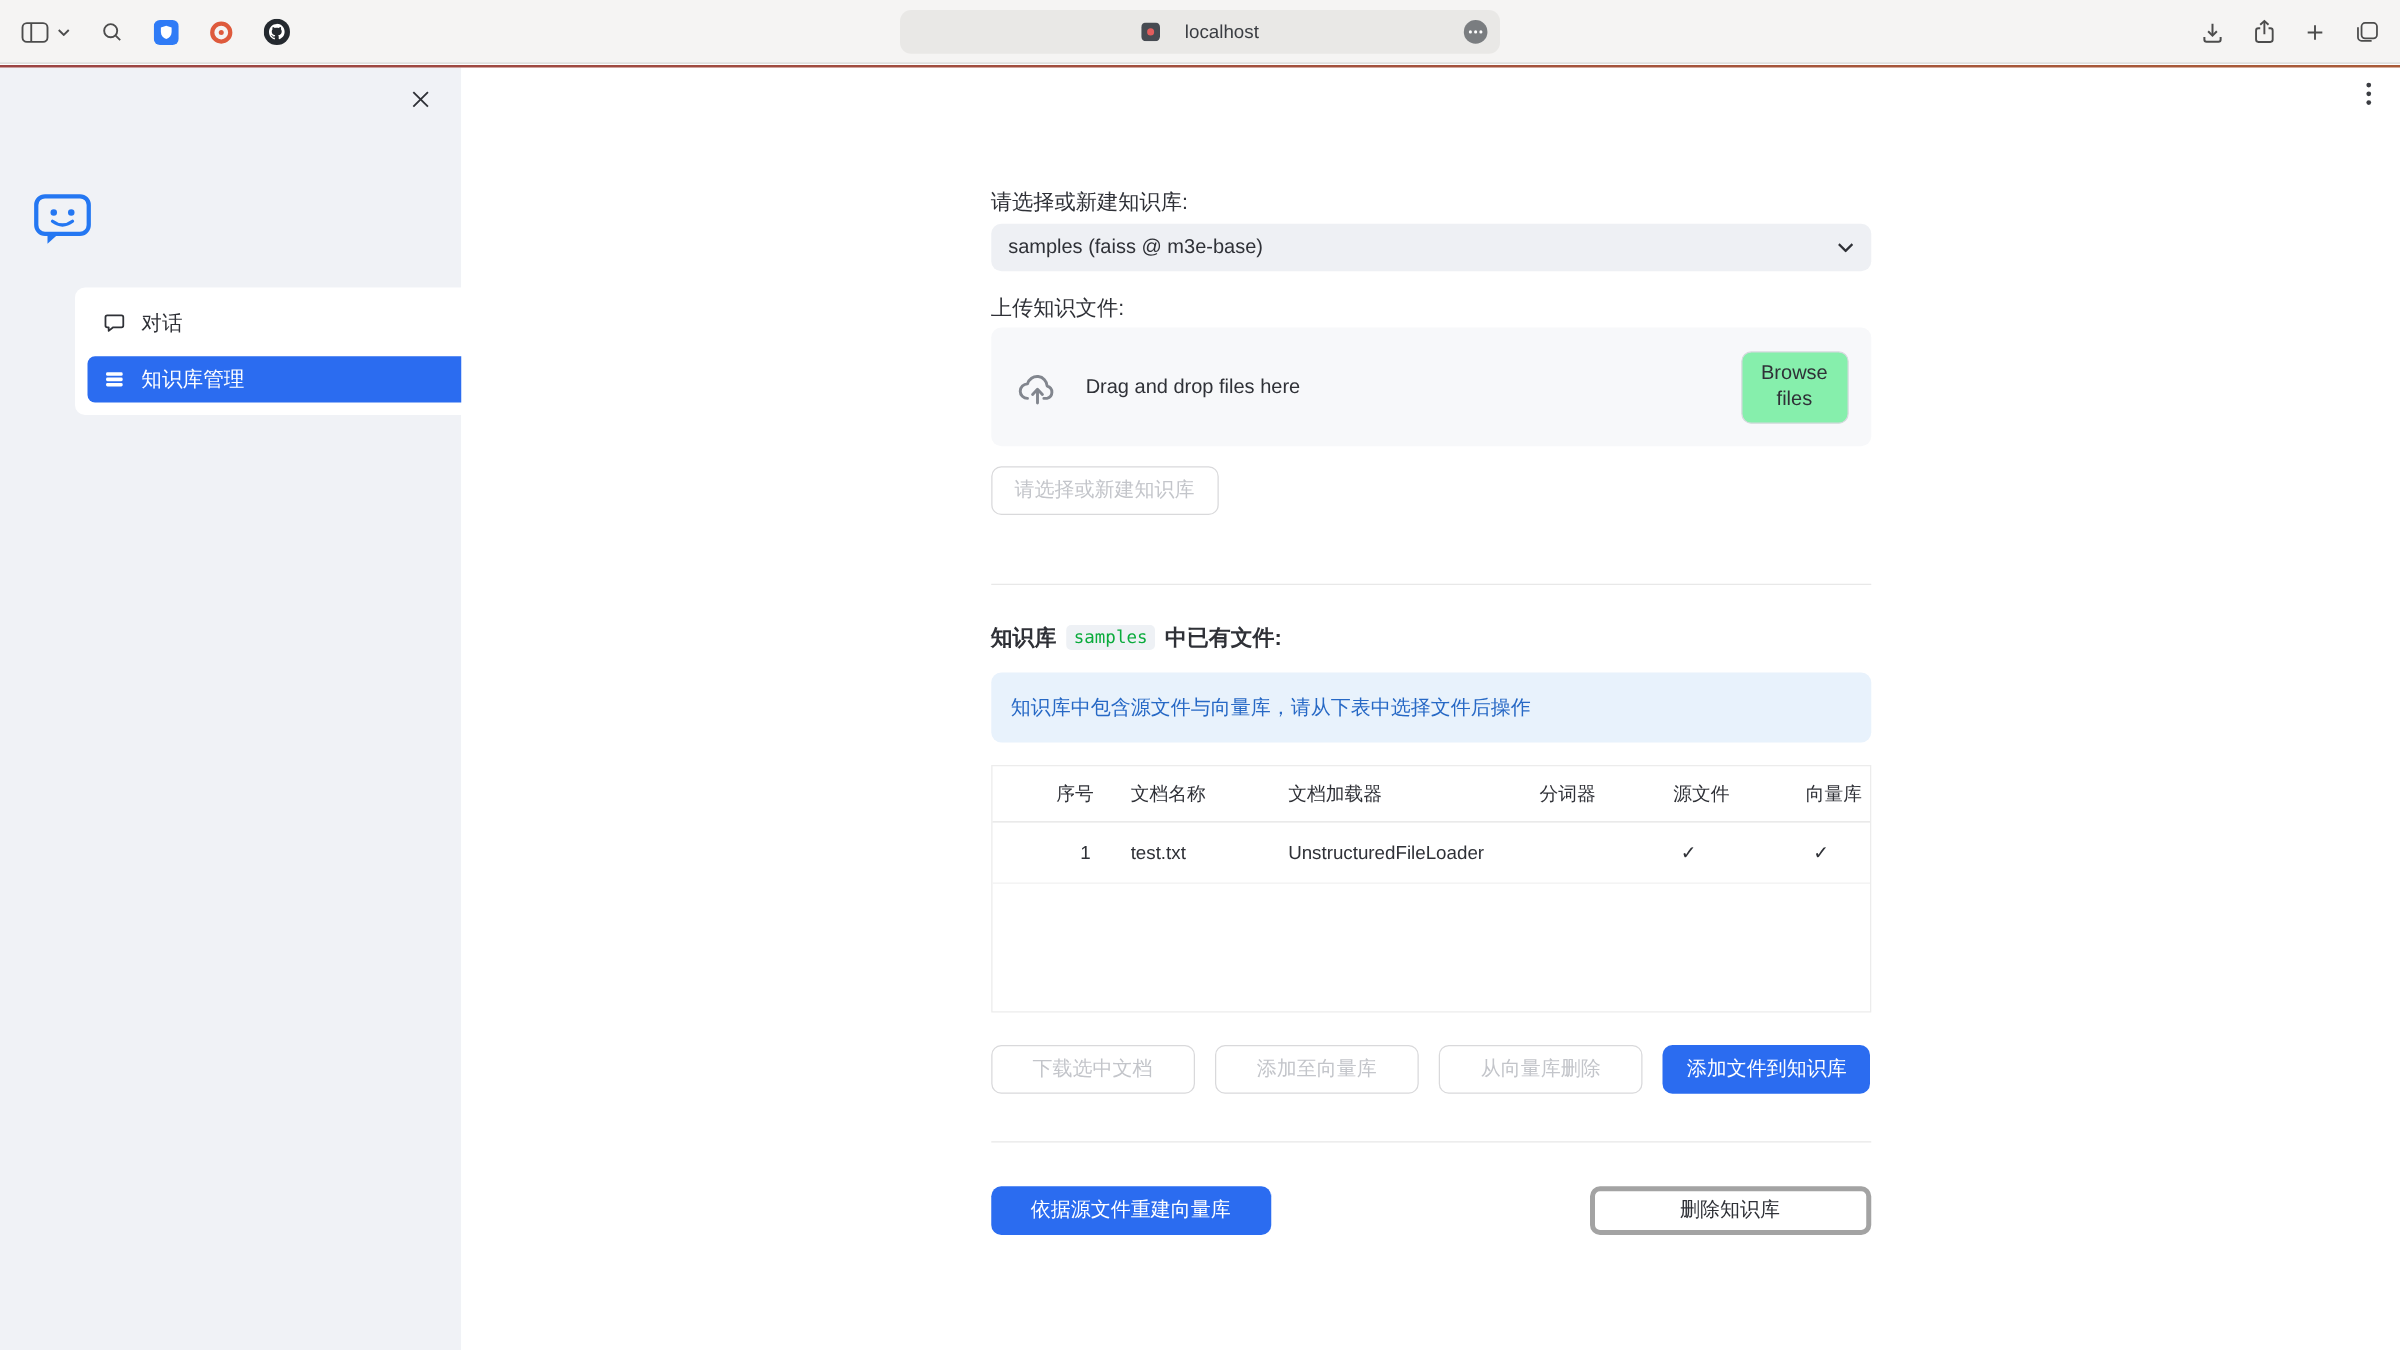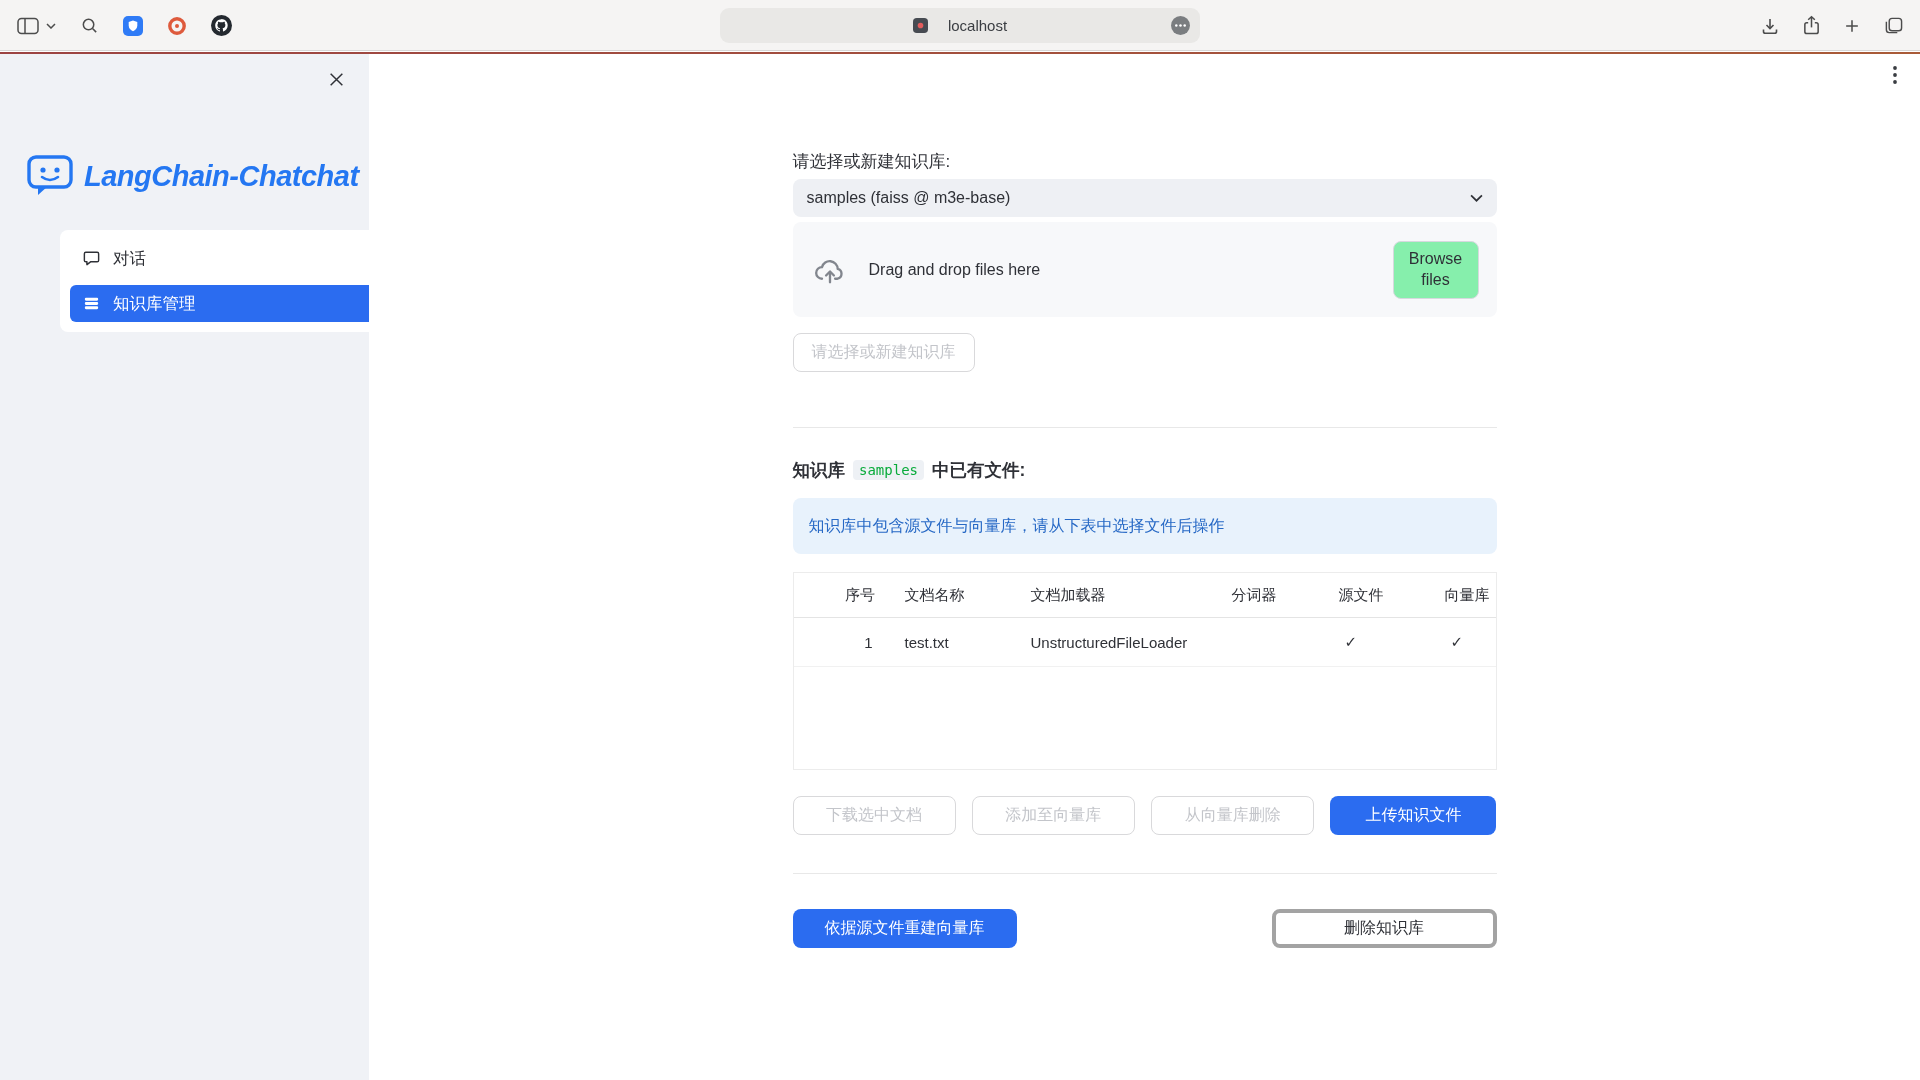--- a/index.html
+++ b/index.html
@@ -219,21 +219,20 @@
       <div class="logo">
         <span class="icon">
           <svg width="48" height="44" viewBox="0 0 48 44" fill="none">
             <rect x="3" y="3" width="42" height="30" rx="7" stroke="#2477f2" stroke-width="3.4"></rect>
             <path d="M12 32v9l10-9z" fill="#2477f2"></path>
             <circle cx="17" cy="16" r="2.6" fill="#2477f2"></circle>
             <circle cx="31" cy="16" r="2.6" fill="#2477f2"></circle>
             <path d="M16 23q8 6 16 0" stroke="#2477f2" stroke-width="2.6" stroke-linecap="round"></path>
           </svg>
         </span>
-        <span class="logo-text">LangChain-Chatchat</span>
       </div>
 
       <nav class="menu-card">
         <div class="menu-item">
           <span class="icon">
             <svg width="19" height="19" viewBox="0 0 20 20" fill="none" stroke="currentColor" stroke-width="1.5" stroke-linejoin="round">
                 <path d="M4 3.5h12A1.5 1.5 0 0 1 17.5 5v7a1.5 1.5 0 0 1-1.5 1.5H9l-3.8 3v-3H4A1.5 1.5 0 0 1 2.5 12V5A1.5 1.5 0 0 1 4 3.5z"></path>
               </svg>
           </span>
           <span>对话</span>
@@ -268,20 +267,21 @@
 
         <div class="select">
           <span>samples (faiss @ m3e-base)</span>
           <span class="icon">
             <svg width="13" height="8" viewBox="0 0 12 7" fill="none" stroke="#2f3137" stroke-width="1.6">
                 <path d="M1 1l5 5 5-5"></path>
               </svg>
           </span>
         </div>
 
+        <div class="field-label upload-label">上传知识文件:</div>
 
         <div class="uploader">
           <span class="icon" style="color:#82868e">
             <svg width="38" height="32" viewBox="0 0 24 22" fill="none" stroke="currentColor" stroke-width="1.6" stroke-linecap="round" stroke-linejoin="round">
               <path d="M6.5 17a4 4 0 0 1 0-8 5.5 5.5 0 0 1 10.8 1.2A3.5 3.5 0 0 1 17.2 17h-1.7"></path>
               <path d="M12 19.5v-7"></path>
                 <path d="M9.3 14.8 12 12l2.7 2.8"></path>
             </svg>
           </span>
           <div class="up-text">
@@ -322,21 +322,21 @@
             <div class="td"></div>
             <div class="td c-check">✓</div>
             <div class="td c-check">✓</div>
           </div>
         </div>
 
         <div class="row-buttons">
           <button class="btn disabled">下载选中文档</button>
           <button class="btn disabled">添加至向量库</button>
           <button class="btn disabled">从向量库删除</button>
-          <button class="btn primary">上传知识文件</button>
+          <button class="btn primary">添加文件到知识库</button>
         </div>
 
         <hr class="divider2">
 
         <div class="bottom-row">
           <button class="btn primary w-rebuild">依据源文件重建向量库</button>
           <button class="btn secondary w-delete">删除知识库</button>
         </div>
 
       </div>

